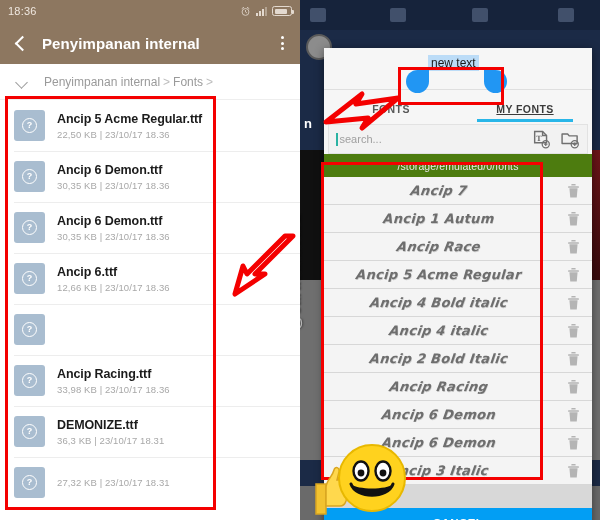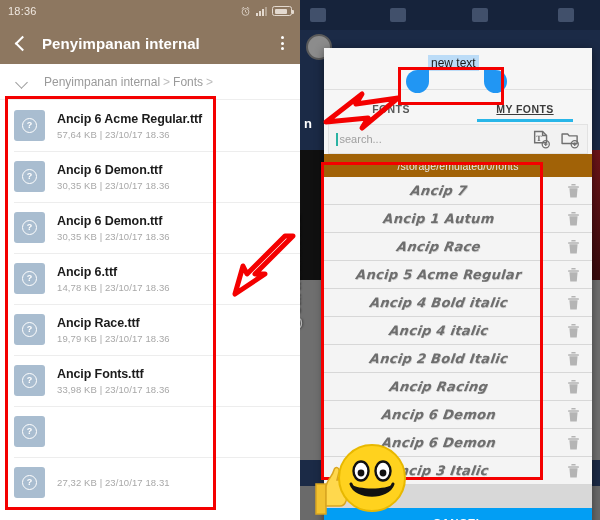--- a/index.html
+++ b/index.html
@@ -152,21 +152,21 @@
   .search-row {
     height: 30px; display: flex; align-items: center;
     background: #f2f2f2; border: 1px solid #e2e2e2; margin: 2px 4px 0 4px; padding: 0 7px;
   }
   .caret-bar { width: 1.5px; height: 13px; background: #2bb3a3; margin-right: 2px; }
   .search-ph { font-size: 11px; color: #a0a0a0; }
   .search-icons { margin-left: auto; display: flex; gap: 9px; align-items: center; }
   .ic-doc-add, .ic-folder-add { width: 20px; height: 19px; position: relative; cursor: pointer; }
 
   .path-bar {
-    height: 23px; background: #a16207; color: #e8e8e8;
+    height: 23px; background: #4d7c0f; color: #e8e8e8;
     display: flex; align-items: center; justify-content: center;
     font-size: 10.5px; letter-spacing: .1px;
   }
   .font-list { flex: 1; overflow: hidden; background: #d8d8d8; }
   .font-row {
     height: 28px; display: flex; align-items: center;
     border-bottom: 1px solid #d7d7d7; background: #f4f4f4;
   }
   .font-name {
     flex: 1; text-align: center; font-size: 13px; font-weight: bold;
@@ -247,22 +247,22 @@
       <span class="crumb-text">Fonts</span>
       <span class="crumb-text crumb-sep">&gt;</span>
     </div>
 
     <div class="file-list" id="file-list">
         <div class="file-row">
           <span class="file-icon">
             <span class="q">?</span>
           </span>
           <span class="file-meta">
-            <span class="file-name">Ancip 6 Acme Regular.ttf</span>
-            <span class="file-sub"><span>57,64 KB</span> | <span>23/10/17 18.36</span></span>
+            <span class="file-name">Ancip 5 Acme Regular.ttf</span>
+            <span class="file-sub"><span>22,50 KB</span> | <span>23/10/17 18.36</span></span>
           </span>
         </div>
         <div class="file-row sep">
           <span class="file-icon">
             <span class="q">?</span>
           </span>
           <span class="file-meta">
             <span class="file-name">Ancip 6 Demon.ttf</span>
             <span class="file-sub"><span>30,35 KB</span> | <span>23/10/17 18.36</span></span>
           </span>
@@ -275,44 +275,44 @@
             <span class="file-name">Ancip 6  Demon.ttf</span>
             <span class="file-sub"><span>30,35 KB</span> | <span>23/10/17 18.36</span></span>
           </span>
         </div>
         <div class="file-row sep">
           <span class="file-icon">
             <span class="q">?</span>
           </span>
           <span class="file-meta">
             <span class="file-name">Ancip 6.ttf</span>
-            <span class="file-sub"><span>14,78 KB</span> | <span>23/10/17 18.36</span></span>
-          </span>
-        </div>
-        <div class="file-row sep">
-          <span class="file-icon">
-            <span class="q">?</span>
-          </span>
-          <span class="file-meta">
-            <span class="file-name">Ancip Race.ttf</span>
-            <span class="file-sub"><span>19,79 KB</span> | <span>23/10/17 18.36</span></span>
-          </span>
-        </div>
-        <div class="file-row sep">
-          <span class="file-icon">
-            <span class="q">?</span>
-          </span>
-          <span class="file-meta">
-            <span class="file-name">Ancip Fonts.ttf</span>
+            <span class="file-sub"><span>12,66 KB</span> | <span>23/10/17 18.36</span></span>
+          </span>
+        </div>
+        <div class="file-row sep">
+          <span class="file-icon">
+            <span class="q">?</span>
+          </span>
+        </div>
+        <div class="file-row sep">
+          <span class="file-icon">
+            <span class="q">?</span>
+          </span>
+          <span class="file-meta">
+            <span class="file-name">Ancip Racing.ttf</span>
             <span class="file-sub"><span>33,98 KB</span> | <span>23/10/17 18.36</span></span>
           </span>
         </div>
         <div class="file-row sep">
           <span class="file-icon">
             <span class="q">?</span>
+          </span>
+          <span class="file-meta">
+            <span class="file-name">DEMONIZE.ttf</span>
+            <span class="file-sub"><span>36,3 KB</span> | <span>23/10/17 18.31</span></span>
           </span>
         </div>
         <div class="file-row sep">
           <span class="file-icon">
             <span class="q">?</span>
           </span>
           <span class="file-meta">
             <span class="file-sub"><span>27,32 KB</span> | <span>23/10/17 18.31</span></span>
           </span>
         </div>

